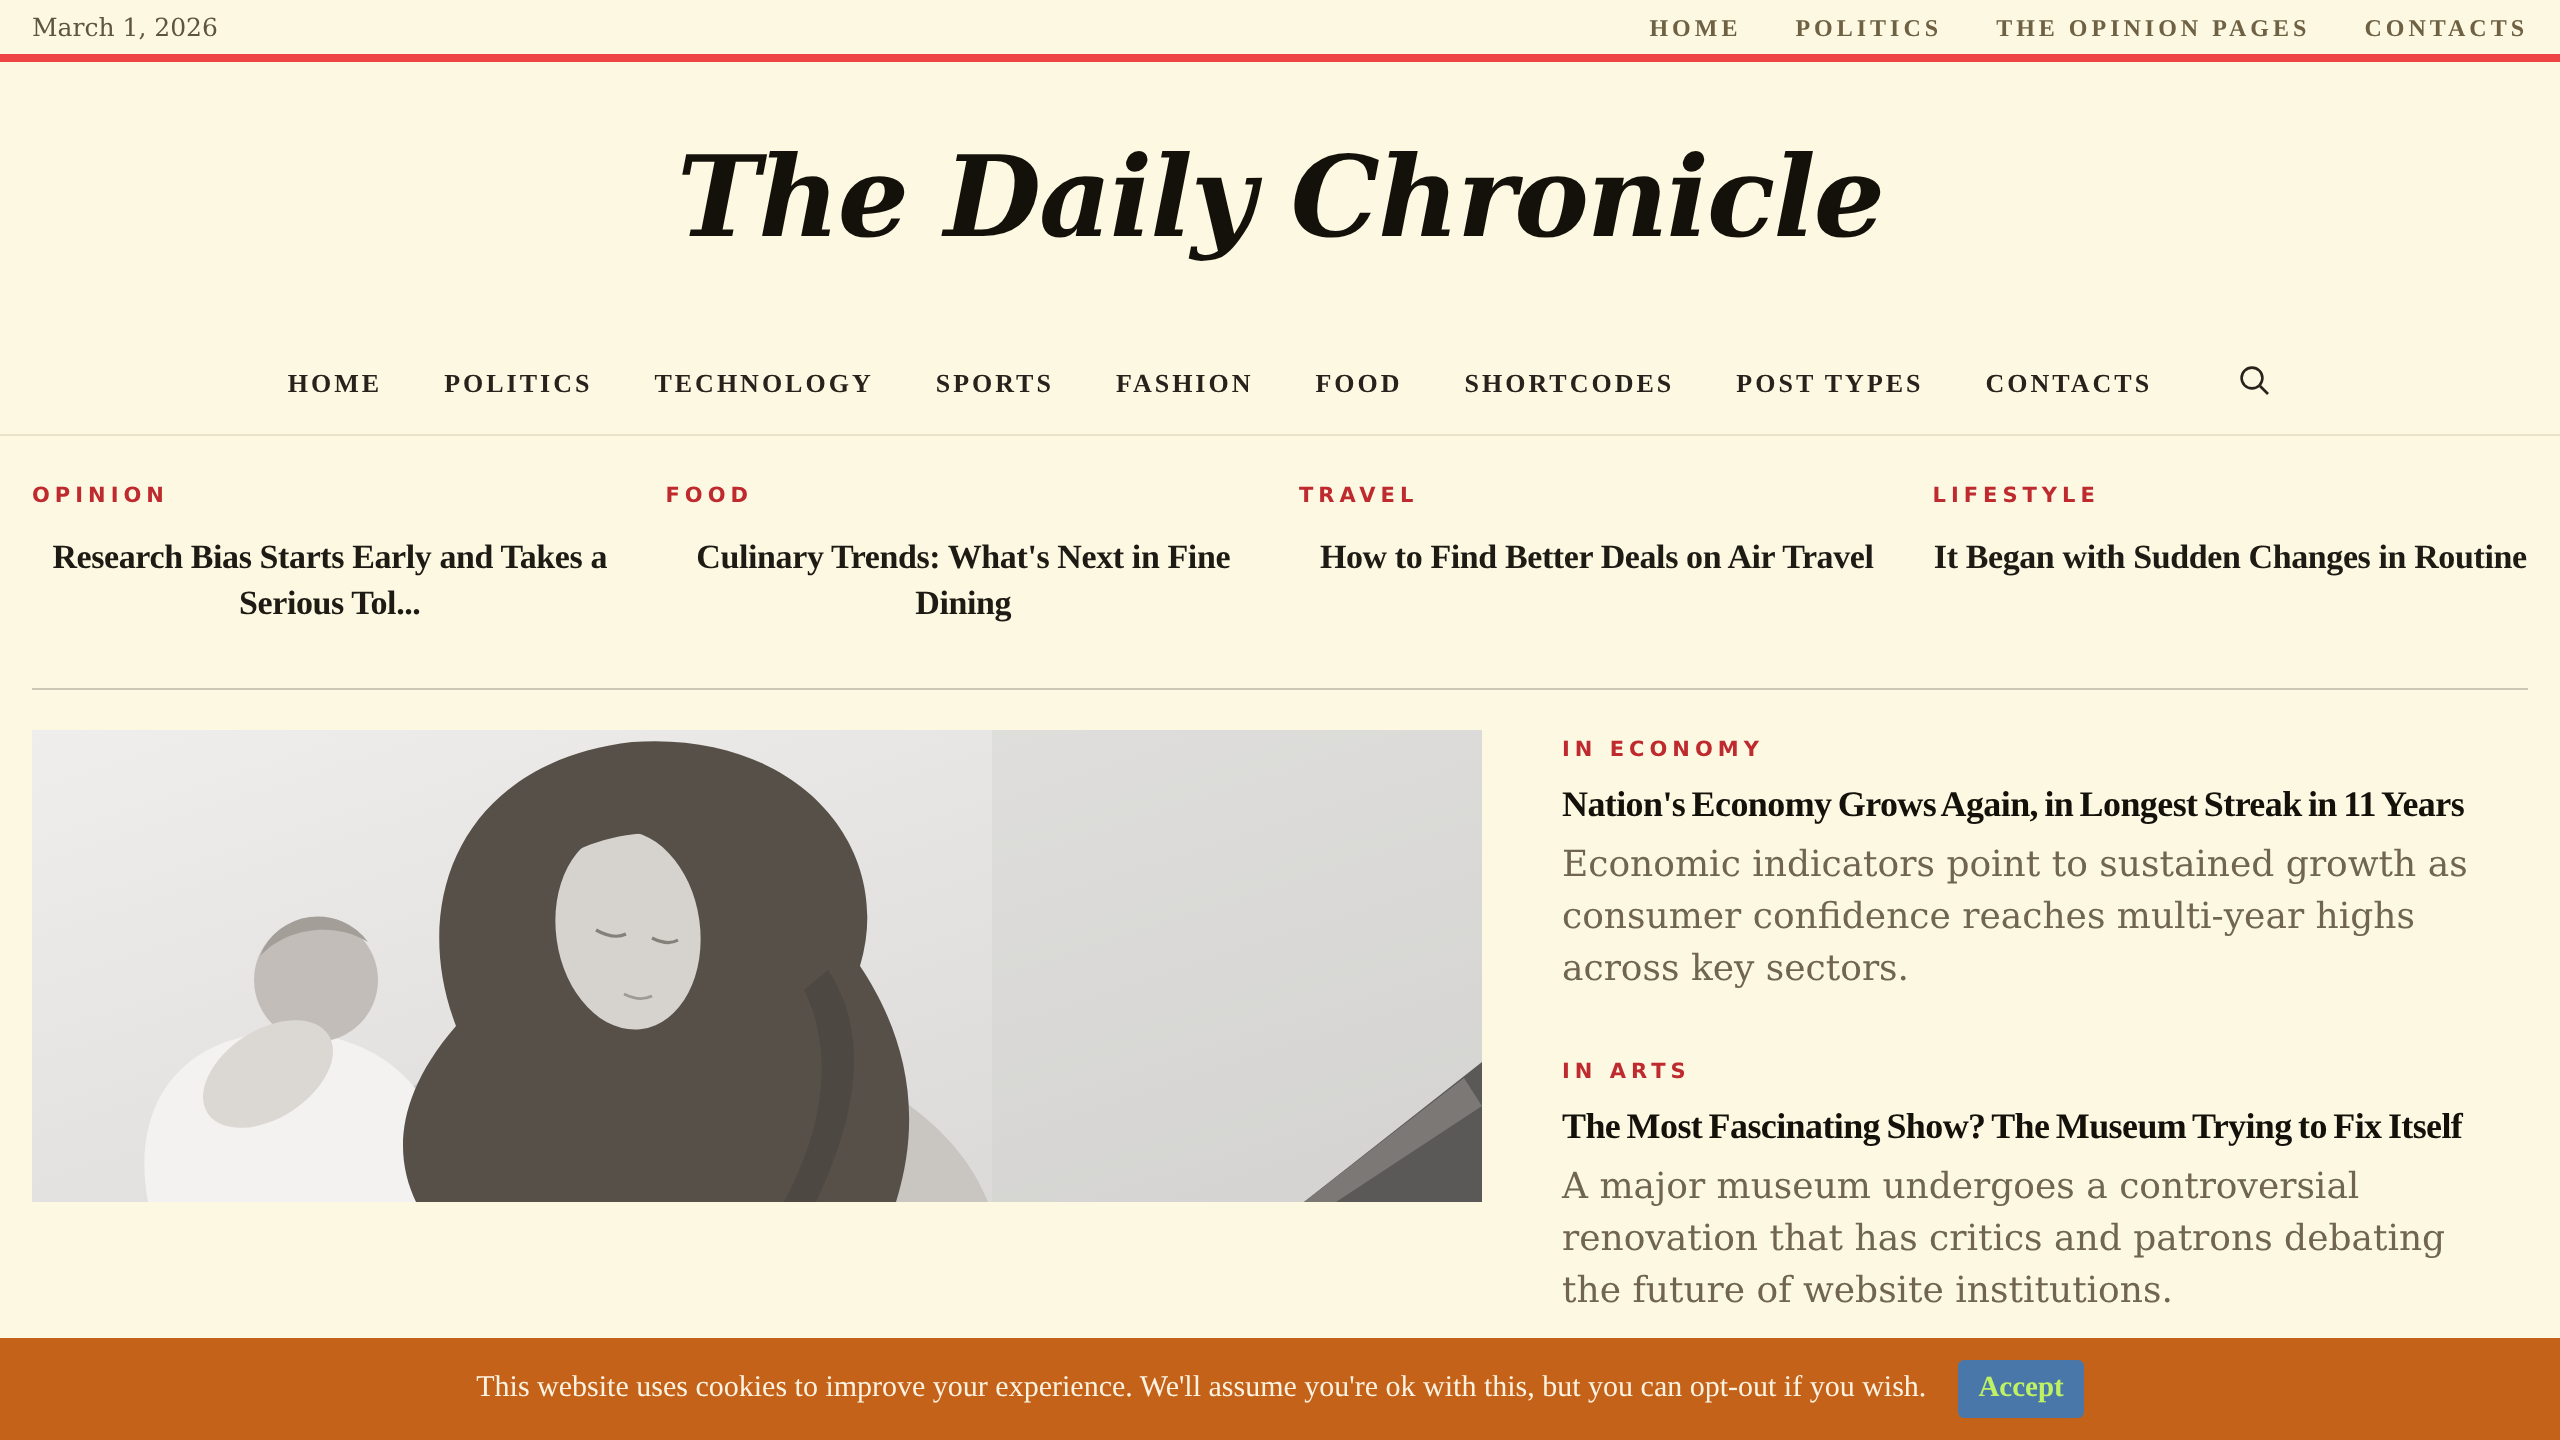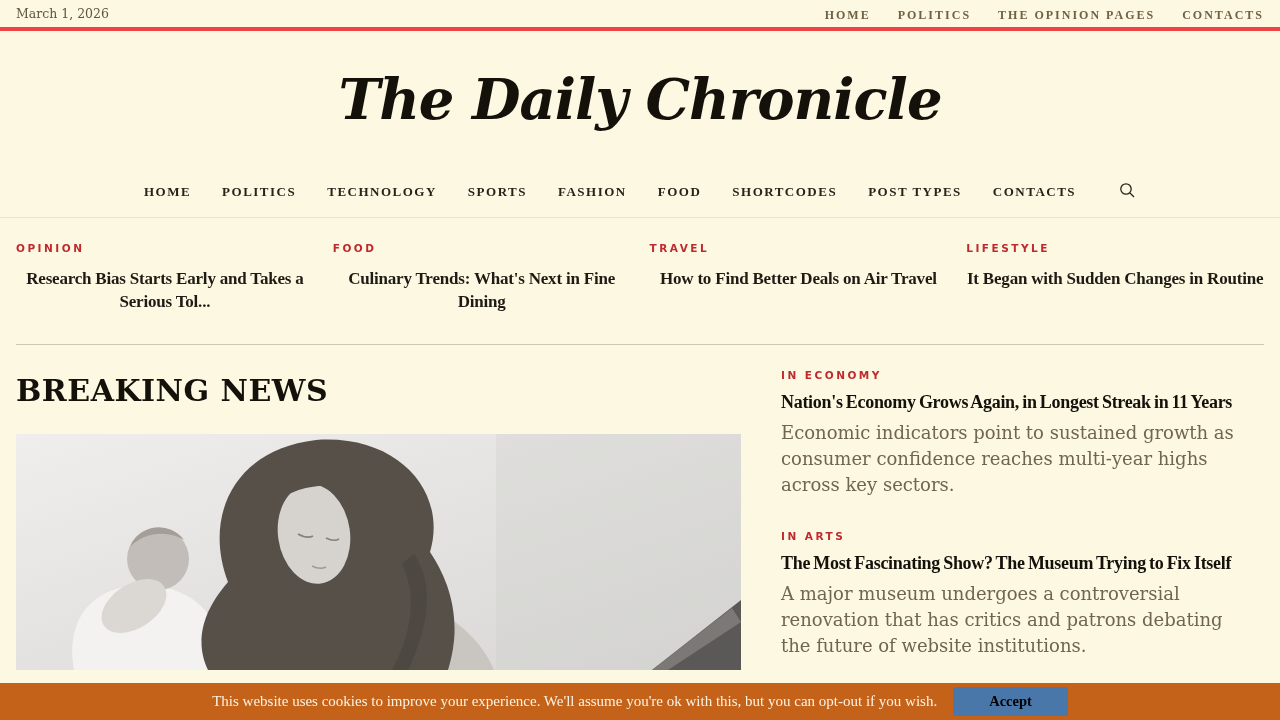--- a/index.html
+++ b/index.html
@@ -105,34 +105,34 @@
     margin:9px 0 7px 0;
   }
   .feed-item p {
     font-family:"DejaVu Serif", serif;
     font-size:18px; line-height:1.45; color:#6f6550;
     max-width:465px;
   }
 
   
   .cookie {
-    position:fixed; left:0; right:0; bottom:0; height:37px;
+    position:fixed; left:0; right:0; bottom:0; height:51px;
     background:#c4621a; z-index:20;
     display:flex; align-items:center; justify-content:center; gap:16px;
   }
   .cookie p {
     font-family:"Liberation Serif", serif;
     font-size:15px; color:#fbf3e2;
   }
   .cookie button {
-    background:#4a77a9; color:#000000;
+    background:#4a77a9; color:#bef264;
     border:none; border-radius:3px; cursor:pointer;
     font-family:"Liberation Serif", serif;
     font-weight:bold; font-size:14.5px;
-    padding:6px 36px;
+    padding:6px 10px;
   }
 </style>
 </head>
 <body>
 
 <header class="topbar">
   <span class="topbar-date">March 1, 2026</span>
   <nav>
     <ul class="topmenu">
       <li><a href="#">HOME</a></li>
@@ -183,21 +183,20 @@
   <article class="teaser">
     <a href="#" class="kicker">LIFESTYLE</a>
     <h3><a href="#">It Began with Sudden Changes in Routine</a></h3>
   </article>
 </section>
 <hr class="strip-divider">
 
 <main class="main">
 
   <section class="col-left">
-    <h2 class="section-heading">BREAKING NEWS</h2>
     <a href="#" class="photo-frame" title="Black-and-white photograph of a mother cradling a newborn baby against her shoulder while looking down toward a laptop">
       <svg viewBox="0 0 725 236" width="725" height="236">
         <defs>
           <linearGradient id="wall" x1="0" y1="0" x2="1" y2="1">
             <stop offset="0" stop-color="#efeeec"></stop>
             <stop offset="1" stop-color="#d7d6d4"></stop>
           </linearGradient>
         </defs>
         <rect width="725" height="236" fill="url(#wall)"></rect>
         <rect x="480" width="245" height="236" fill="#cfcecc" opacity="0.35"></rect>

